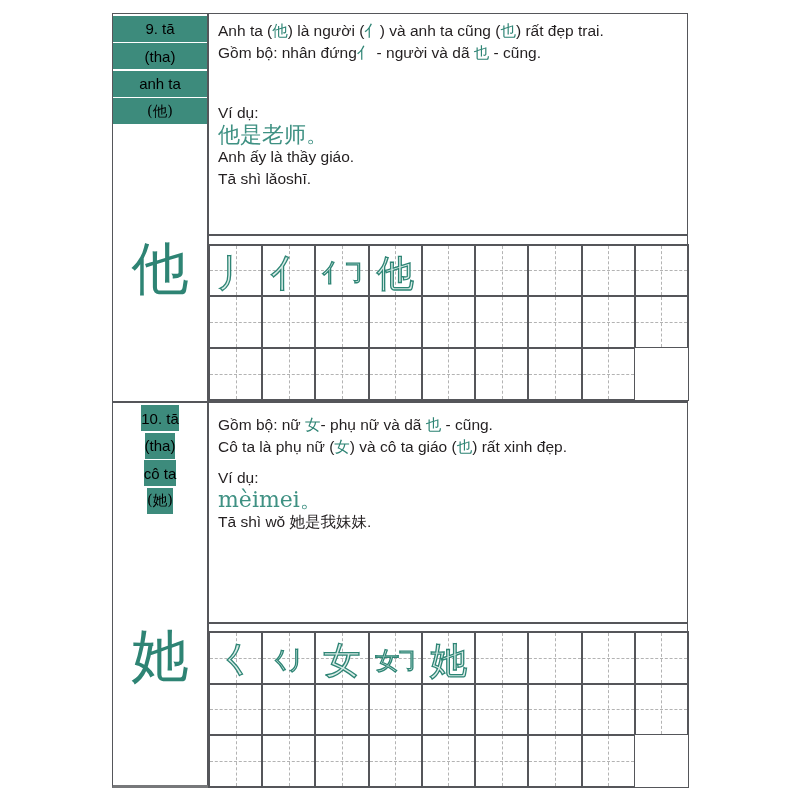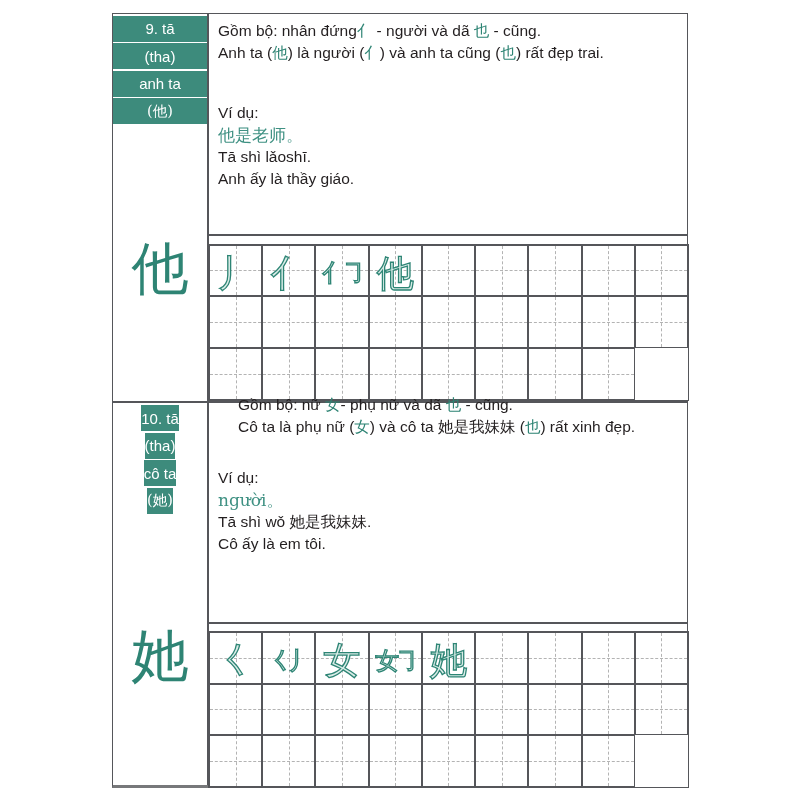--- a/index.html
+++ b/index.html
@@ -17,28 +17,28 @@
   .sheet{position:absolute;left:112px;top:13px;width:576px;height:775px;
          background:#fff;border:1.5px solid var(--line);border-bottom:3px solid var(--line-thick);}
 
   .vdivider{position:absolute;left:94px;top:0;width:1.5px;height:100%;background:var(--line);}
   .hline{position:absolute;height:1.5px;background:var(--line);}
   .hline.full{left:0;right:0;}
   .hline.main-only{left:95px;right:0;}
 
   
   .label-stack{position:absolute;left:0;width:94px;display:flex;flex-direction:column;gap:1.5px;}
-  .label-cell{height:26px;background:var(--teal);color:#ffffff;display:flex;
+  .label-cell{height:26px;background:var(--teal);color:#000000;display:flex;
               align-items:center;justify-content:center;font-size:15px;}
   .label-cell.cjk{font-family:"DejaVu Serif", serif;font-size:14.5px;}
 
   
   .text-block{position:absolute;left:105px;right:8px;font-size:15.5px;line-height:22px;color:var(--ink);}
   .seg-teal{color:var(--teal-char);font-family:"DejaVu Serif", serif;}
-  .cjk-line{color:#3f9183;font-family:"DejaVu Serif", serif;font-size:17px;}
+  .cjk-line{color:#3f9183;font-family:"DejaVu Serif", serif;font-size:22px;}
 
   
   .big-char{position:absolute;left:0;width:94px;text-align:center;
             font-family:"DejaVu Serif", serif;font-size:57px;line-height:70px;color:var(--teal-char);}
 
   
   .practice-grid{position:absolute;left:95px;width:481px;height:157px;
                  display:grid;grid-template-columns:repeat(9,1fr);grid-template-rows:repeat(3,1fr);
                  border:1px solid var(--line);background:#fff;}
   .gcell{position:relative;border:1px solid var(--line);display:flex;align-items:center;justify-content:center;}
@@ -56,29 +56,29 @@
   <div class="vdivider"></div>
 
   <div class="label-stack" style="top:1.5px;">
     <div class="label-cell">9. tā</div>
     <div class="label-cell">(tha)</div>
     <div class="label-cell">anh ta</div>
     <div class="label-cell cjk">(他)</div>
   </div>
 
   <div class="text-block" style="top:6px;">
+    <div><span>Anh ta (</span><span class="seg-teal">他</span><span>) là người (</span><span class="seg-teal">亻</span><span>) và anh ta cũng (</span><span class="seg-teal">也</span><span>) rất đẹp trai.</span></div>
     <div><span>Gồm bộ: nhân đứng</span><span class="seg-teal">亻</span><span> - người và dã </span><span class="seg-teal">也</span><span> - cũng.</span></div>
-    <div><span>Anh ta (</span><span class="seg-teal">他</span><span>) là người (</span><span class="seg-teal">亻</span><span>) và anh ta cũng (</span><span class="seg-teal">也</span><span>) rất đẹp trai.</span></div>
   </div>
 
   <div class="text-block" style="top:88px;">
     <div>Ví dụ:</div>
     <div class="cjk-line">他是老师。</div>
+    <div>Anh ấy là thầy giáo.</div>
     <div>Tā shì lǎoshī.</div>
-    <div>Anh ấy là thầy giáo.</div>
   </div>
 
   <div class="hline main-only" style="top:220px;"></div>
 
   <div class="big-char" style="top:219px;">他</div>
 
   <div class="practice-grid" style="top:229.5px;">
       <div class="gcell">
         <span class="stroke-char">丿</span>
       </div>
@@ -117,30 +117,29 @@
 
   <div class="hline full" style="top:386.5px;height:2px;"></div>
 
   <div class="label-stack" style="top:391px;align-items:center;">
     <div class="label-cell">10. tā</div>
     <div class="label-cell">(tha)</div>
     <div class="label-cell">cô ta</div>
     <div class="label-cell cjk">(她)</div>
   </div>
 
-  <div class="text-block" style="top:380px;margin-left:20px;">
+  <div class="text-block" style="top:400px;">
     <div><span>Gồm bộ: nữ </span><span class="seg-teal">女</span><span>- phụ nữ và dã </span><span class="seg-teal">也</span><span> - cũng.</span></div>
-    <div><span>Cô ta là phụ nữ (</span><span class="seg-teal">女</span><span>) và cô ta 她是我妹妹 (</span><span class="seg-teal">也</span><span>) rất xinh đẹp.</span></div>
+    <div><span>Cô ta là phụ nữ (</span><span class="seg-teal">女</span><span>) và cô ta giáo (</span><span class="seg-teal">也</span><span>) rất xinh đẹp.</span></div>
   </div>
 
   <div class="text-block" style="top:453px;">
     <div>Ví dụ:</div>
-    <div class="cjk-line">người。</div>
+    <div class="cjk-line">mèimei。</div>
     <div>Tā shì wǒ 她是我妹妹.</div>
-    <div>Cô ấy là em tôi.</div>
   </div>
 
   <div class="hline main-only" style="top:608px;"></div>
 
   <div class="big-char" style="top:606px;">她</div>
 
   <div class="practice-grid" style="top:617px;">
       <div class="gcell">
         <span class="stroke-char">㇛</span>
       </div>

